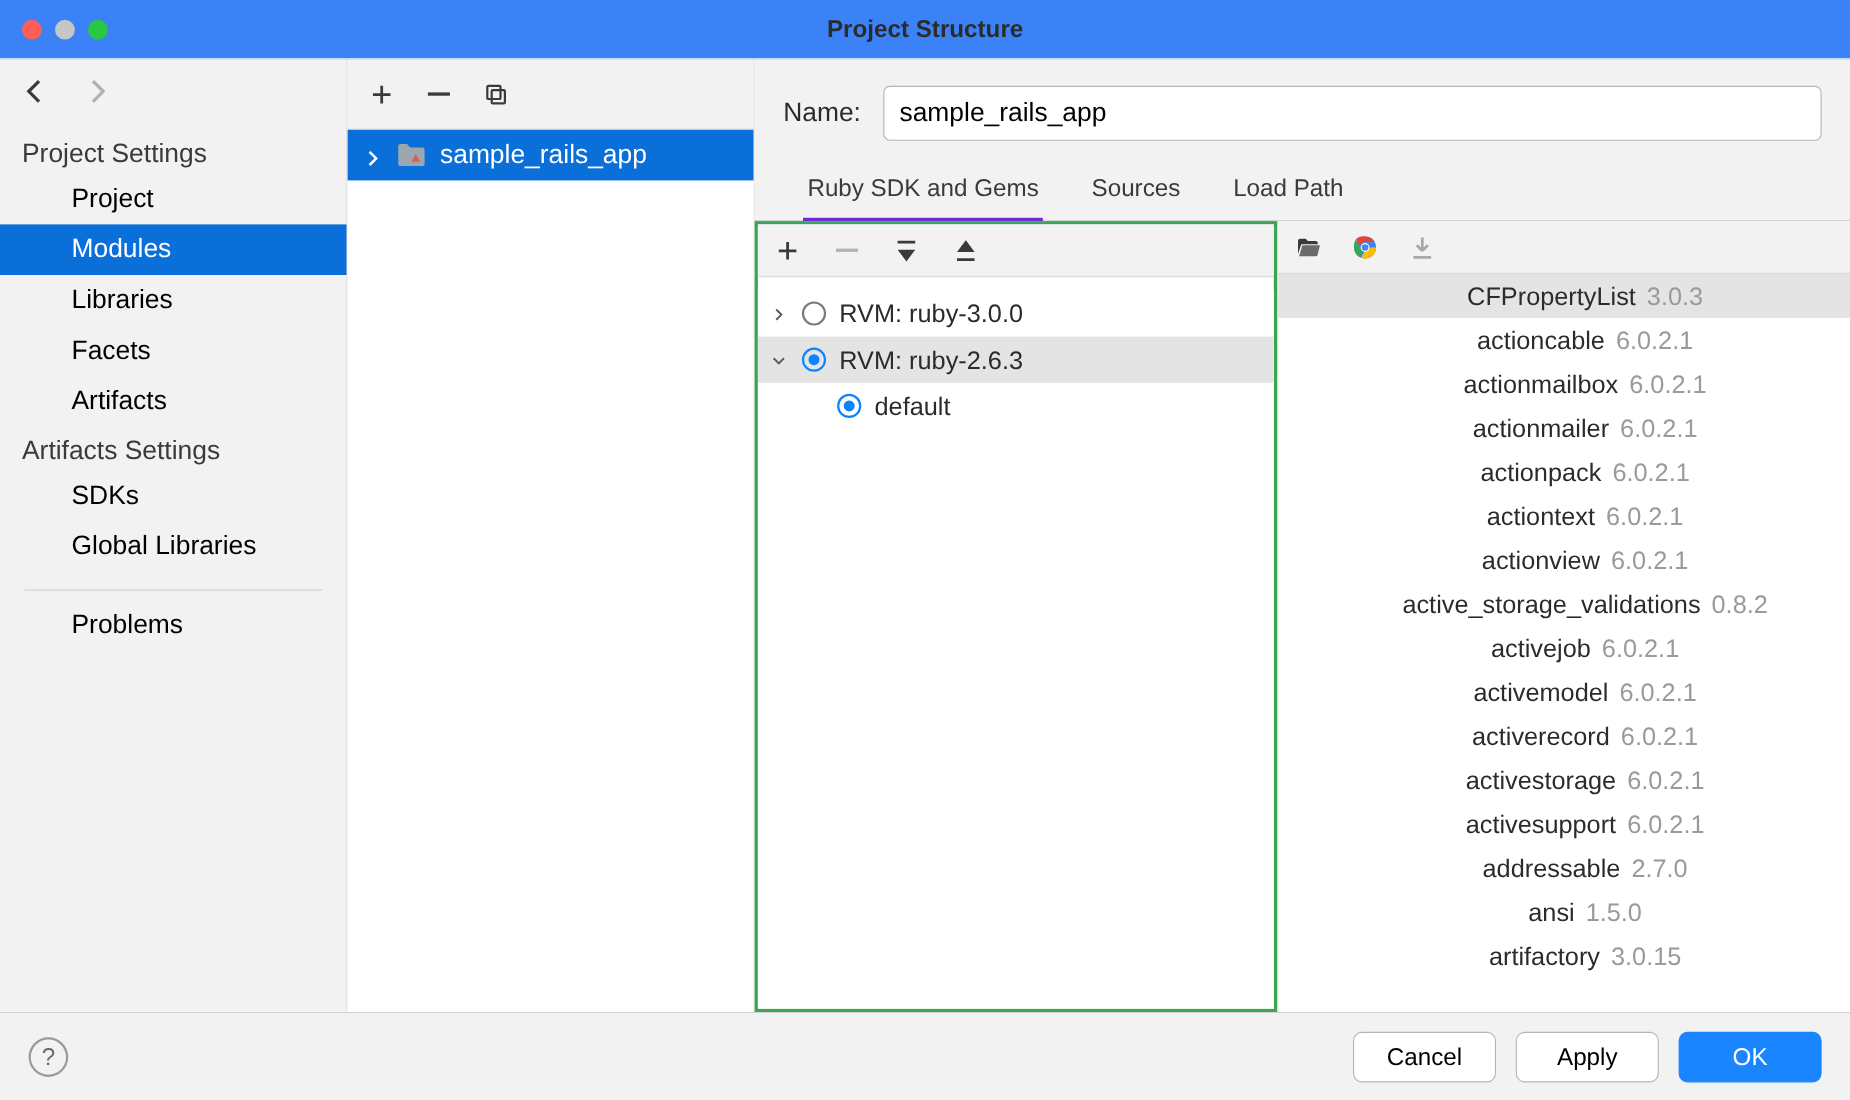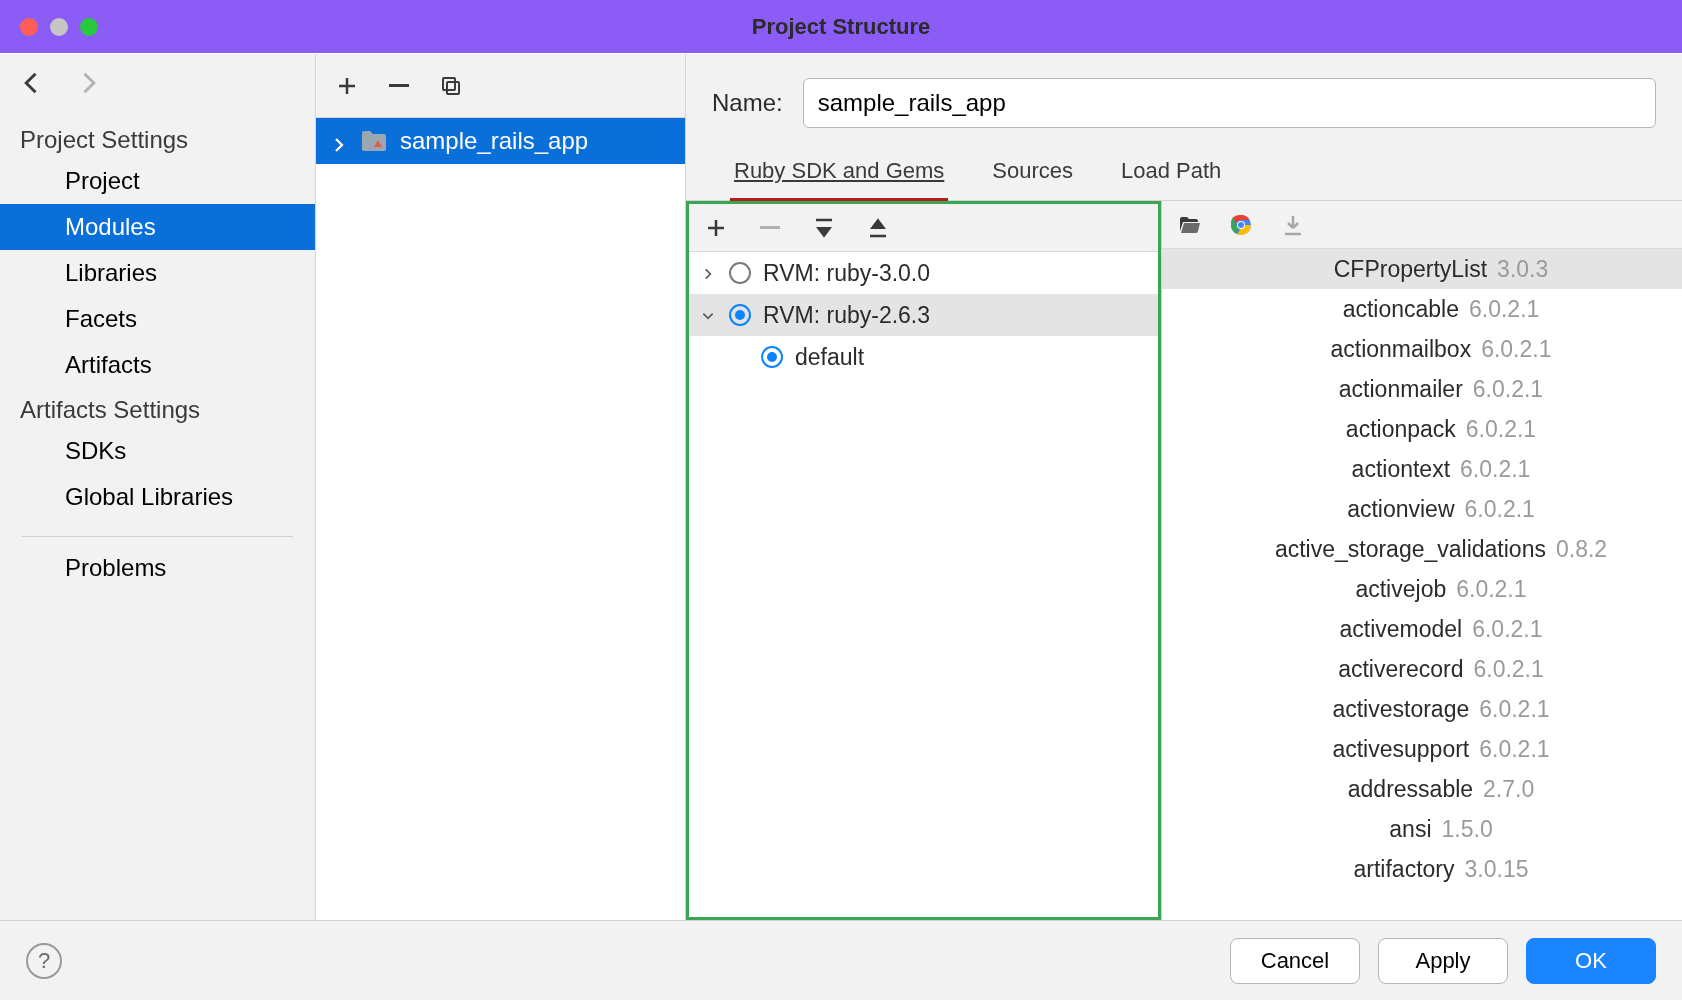--- a/index.html
+++ b/index.html
@@ -1,18 +1,18 @@
 <!DOCTYPE html>
 <html><head>
 <meta charset="utf-8">
 <style>
   * { box-sizing: border-box; margin: 0; padding: 0; }
   html, body { width: 1682px; height: 1000px; font-family: -apple-system, "Helvetica Neue", Arial, sans-serif; font-size: 22px; color: #2b2b2b; background: #fff; }
   .window { width: 100%; height: 100%; display: flex; flex-direction: column; }
-  .titlebar { height: 54px; display: flex; align-items: center; border-bottom: 1px solid #fff; background: #8b5cf6; position: relative; }
+  .titlebar { height: 54px; display: flex; align-items: center; border-bottom: 1px solid #fff; background: #3b82f6; position: relative; }
   .traffic { display: flex; gap: 12px; margin-left: 20px; }
   .tlight { width: 18px; height: 18px; border-radius: 50%; }
   .tlight.red { background: #ff5f57; }
   .tlight.yellow { background: #c6c6c6; }
   .tlight.green { background: #28c840; }
   .title { position:absolute; left:0; right:0; text-align:center; font-size: 22px; font-weight:600; color:#2b2b2b; pointer-events:none;}
   .body { flex: 1; display: flex; min-height: 0; }
   
   .sidebar { width: 316px; background: #f2f2f2; border-right: 1px solid #d5d5d5; display:flex; flex-direction:column;}
   .side-nav { height: 64px; display:flex; align-items:center; gap: 28px; padding-left: 18px; }
@@ -31,25 +31,25 @@
   .mod-row { height:46px; display:flex; align-items:center; gap:12px; padding-left:14px; background:#0a6fd8; color:#fff; font-size:24px;}
   .chev { width:18px; height:18px; }
   .folder-ic { width:28px; height:24px; }
   
   .main { flex:1; display:flex; flex-direction:column; background:#f2f2f2; min-width:0;}
   .name-row { display:flex; align-items:center; padding: 24px 26px 10px 26px; gap: 20px; }
   .name-row label { font-size:24px; }
   .name-row input { flex:1; height:50px; border:1px solid #b5b5b5; border-radius:6px; padding: 0 14px; font-size:24px; background:#fff; }
   .tabs { display:flex; gap:40px; padding: 10px 26px 0 44px; border-bottom:1px solid #d2d2d2; }
   .tab { padding: 10px 4px 14px 4px; font-size:22px; color:#3a3a3a; cursor:pointer; }
-  .tab.active { border-bottom: 3px solid #b91c1c; margin-bottom:-1px;text-decoration:underline; }
+  .tab.active { border-bottom: 3px solid #6d28d9; margin-bottom:-1px; }
   .detail { flex:1; display:flex; min-height:0; padding:0; }
   .sdk-panel { width:475px; display:flex; flex-direction:column; border:3px solid #3aa655; margin:0; background:#fff;}
   .sdk-toolbar { height:48px; background:#f2f2f2; border-bottom:1px solid #d9d9d9; display:flex; align-items:center; gap:28px; padding-left:14px;}
-  .sdk-tree { flex:1; overflow:auto; background:#fff; }
+  .sdk-tree { flex:1; overflow:auto; background:#fff;margin-top:12px; }
   .sdk-row { height:42px; display:flex; align-items:center; gap:12px; padding-left:10px; font-size:23px; }
   .sdk-row .chev2 { width:18px; text-align:center; color:#5b5b5b; }
   .sdk-row .radio { width:22px; height:22px; border:2px solid #7a7a7a; border-radius:50%; display:inline-block; position:relative;}
   .sdk-row .radio.on { border-color:#0a84ff; }
   .sdk-row .radio.on::after{ content:""; position:absolute; inset:4px; background:#0a84ff; border-radius:50%;}
   .sdk-row .checkbox { width:22px; height:22px; border-radius:5px; background:#0a84ff; display:inline-flex; align-items:center; justify-content:center;}
   .sdk-row .checkbox svg { width:16px; height:16px; }
   .sdk-row.sel { background:#e4e4e4; }
   .sdk-child { padding-left: 72px !important; }
   .gems-panel { flex:1; display:flex; flex-direction:column; background:#fff; border-left:1px solid #d2d2d2;}

